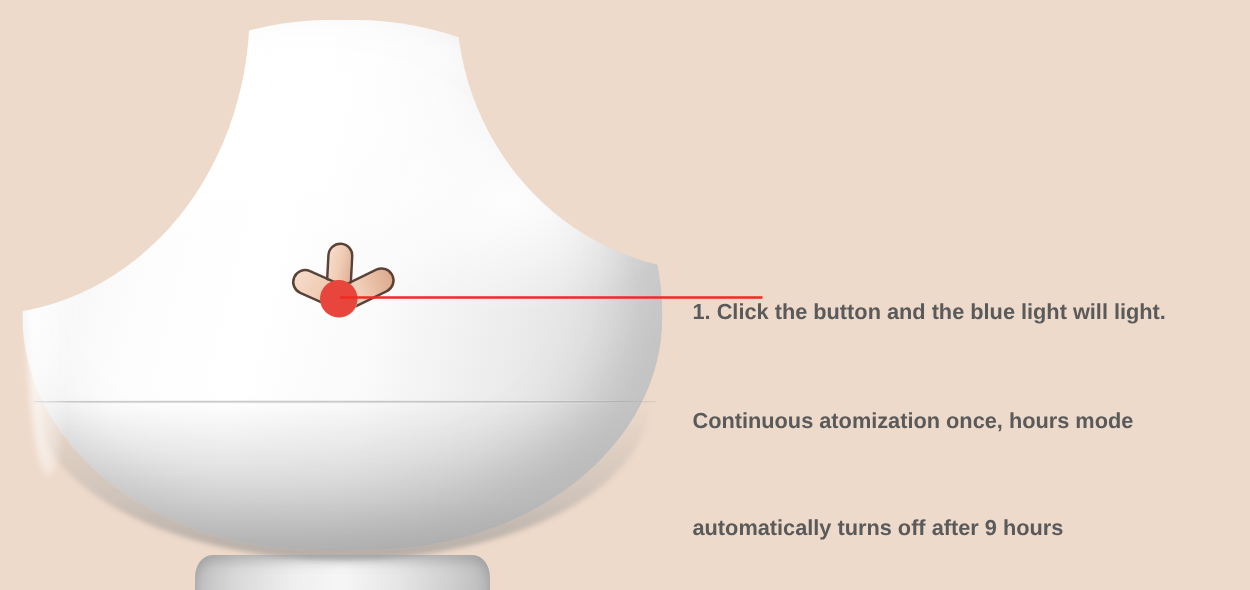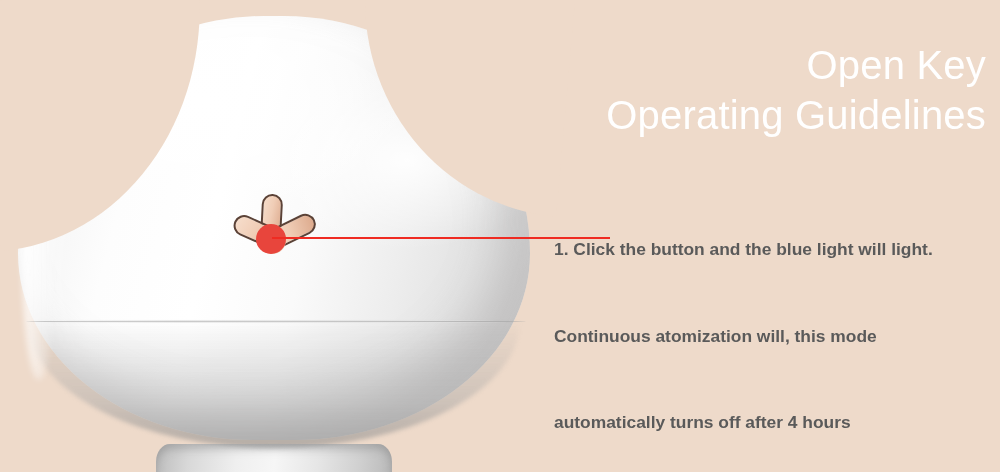--- a/index.html
+++ b/index.html
@@ -213,29 +213,25 @@
       <div class="y-arm y-arm-l"></div>
       <div class="y-arm y-arm-r"></div>
       <div class="y-hub"></div>
       <div class="callout-dot"></div>
       <div class="callout-line"></div>
     </div>
   </div>
 
   <div id="text-col">
 
-    <div id="heading">
-      <span class="hl">Open Key</span>
-      <span class="hl">Operating Guidelines</span>
-    </div>
 
     <div id="body-text">
       <span class="tl">1. Click the button and the blue light will light.</span>
-      <span class="tl">Continuous atomization will, this mode</span>
-      <span class="tl">automatically turns off after 4 hours</span>
+      <span class="tl">Continuous atomization once, hours mode</span>
+      <span class="tl">automatically turns off after 9 hours</span>
       
       
       
       
       
     </div>
 
   </div>
 </div>
 

